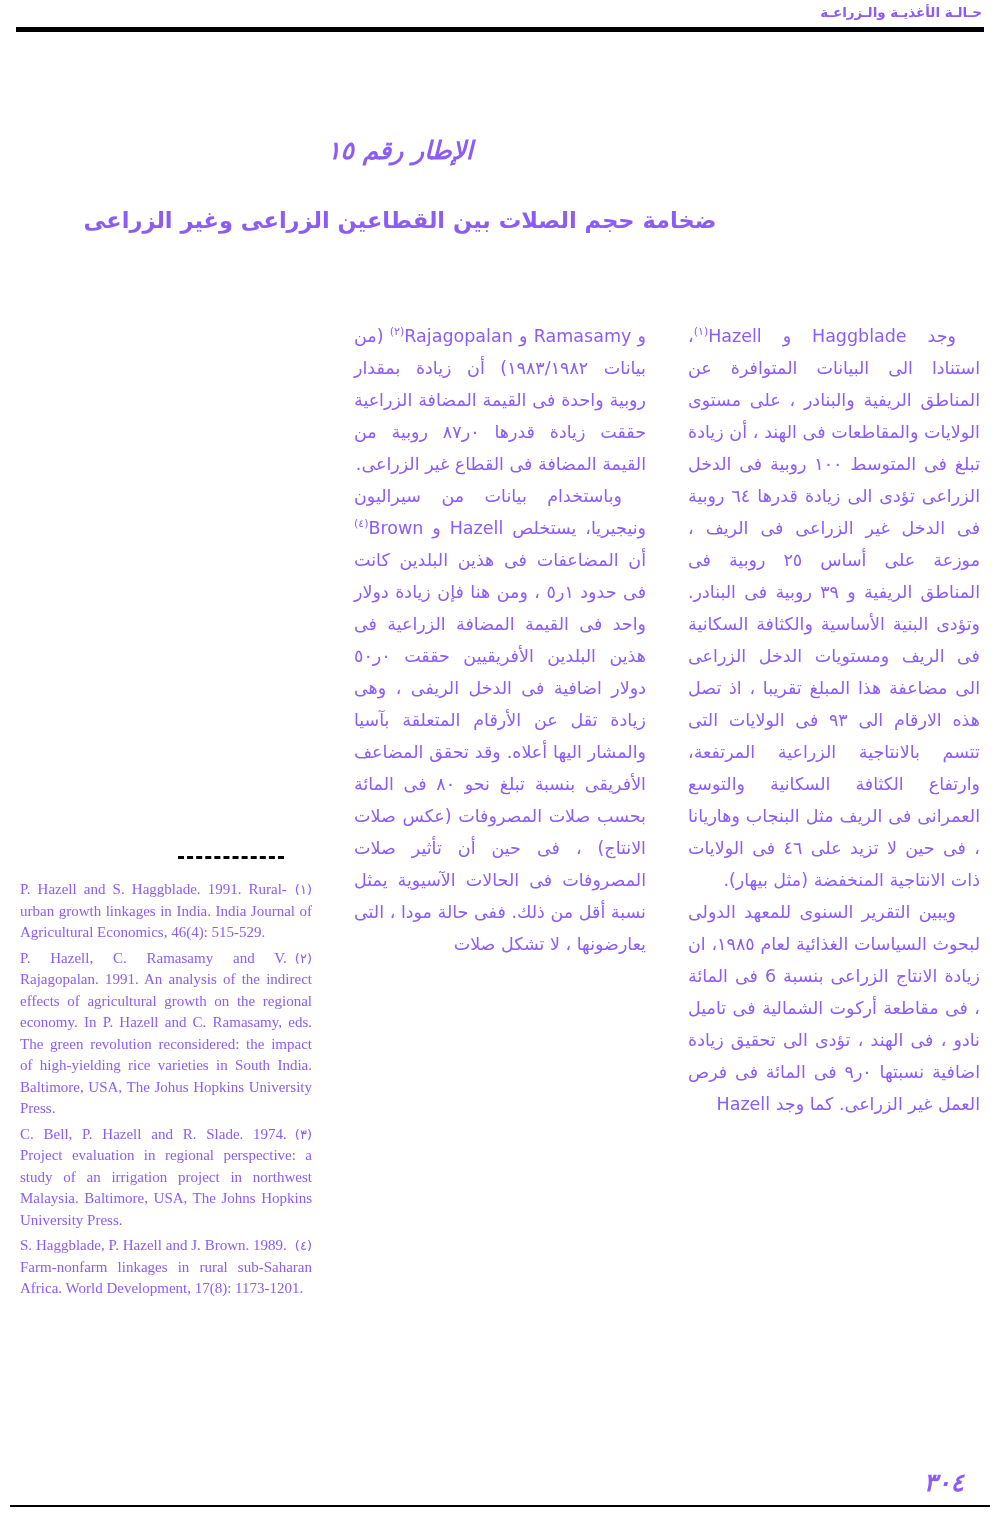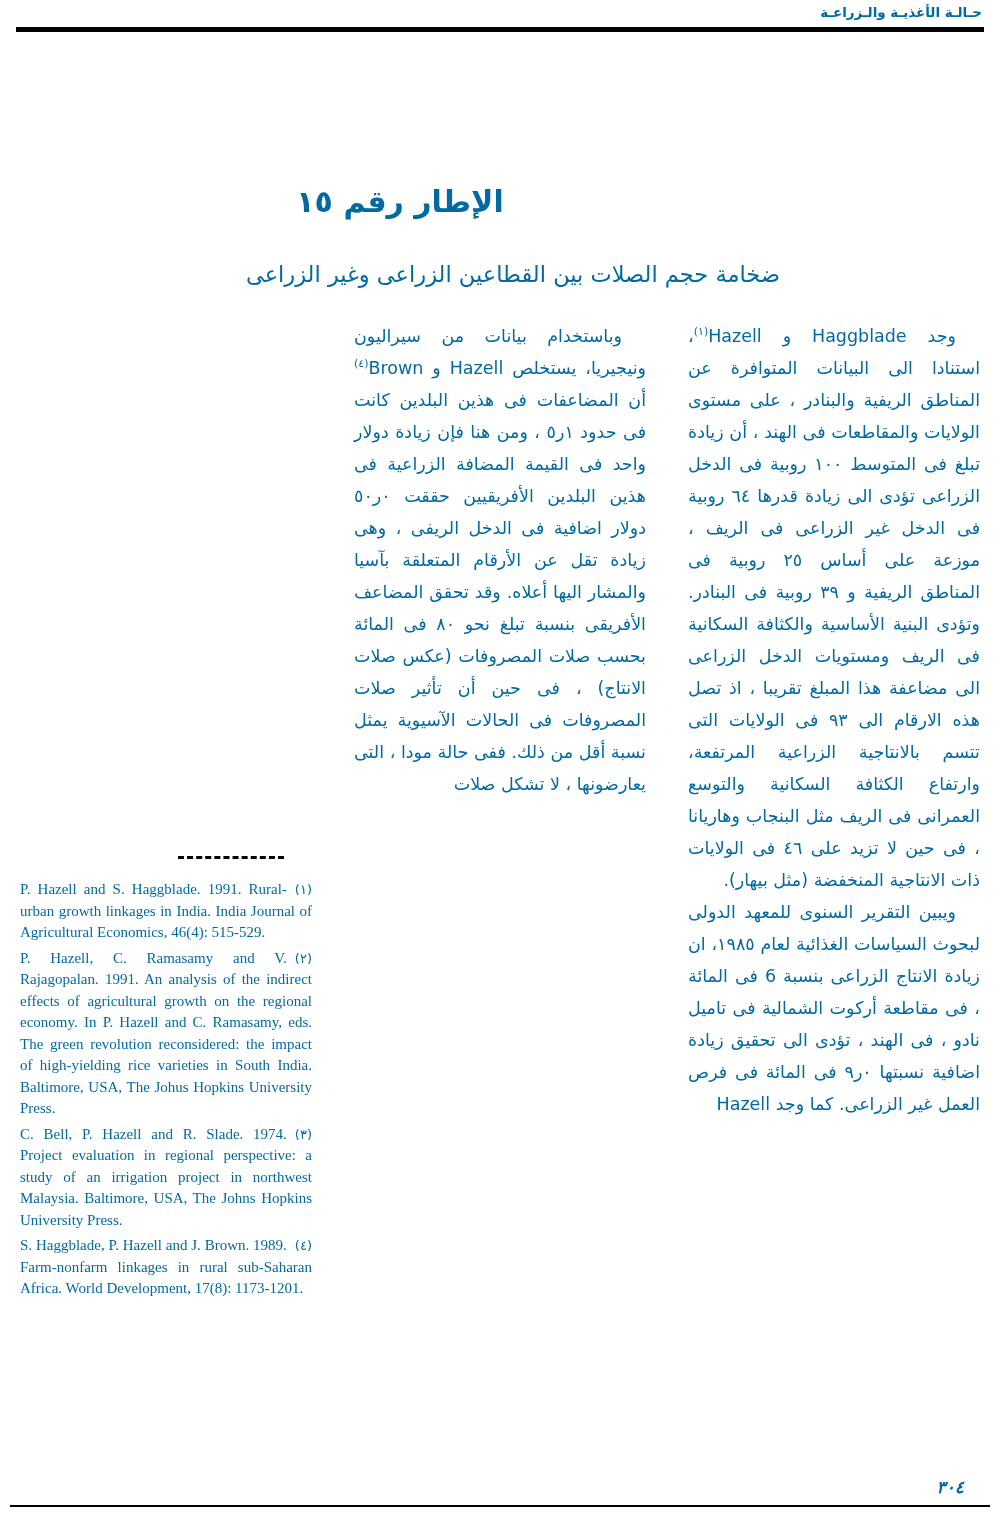--- a/index.html
+++ b/index.html
@@ -5,21 +5,21 @@
   * { margin: 0; padding: 0; box-sizing: border-box; }
   html, body { background: #ffffff; }
   body { font-family: "DejaVu Sans", sans-serif; }
 
   .page {
     position: relative;
     width: 1000px;
     height: 1513px;
     margin: 0 auto;
     background: #ffffff;
-    color: #0369a1;
+    color: #8b5cf6;
     overflow: hidden;
   }
 
   
   .running-head {
     position: absolute;
     top: 4px;
     right: 18px;
     direction: rtl;
     font-size: 13.5px;
@@ -38,29 +38,28 @@
   
   .heading {
     position: absolute;
     top: 136px;
     left: 20px;
     width: 760px;
     text-align: center;
     direction: rtl;
   }
   .kicker {
-    font-size: 30px;
+    font-size: 25px;
     font-weight: bold;
-    margin-top: 48px;
+    font-style: italic;
   }
   .box-title {
     margin-top: 42px;
     font-size: 22.5px;
-    font-weight: normal;
-    text-align: right;
+    font-weight: bold;
   }
 
   
   .columns {
     position: absolute;
     top: 320px;
     right: 20px;
     left: 20px;
     height: 1112px;
     display: flex;
@@ -109,21 +108,21 @@
     font-size: 13px;
     padding-left: 8px;
     line-height: 21.5px;
   }
 
   
   .page-number {
     position: absolute;
     bottom: 16px;
     right: 36px;
-    font-size: 17px;
+    font-size: 25px;
     font-weight: bold;
     font-style: italic;
   }
   .bottom-rule {
     position: absolute;
     bottom: 6px;
     left: 10px;
     right: 10px;
     height: 2px;
     background: #000;
@@ -143,20 +142,21 @@
   </div>
 
   <main class="columns">
 
     <section class="col col-right">
       <p class="para indent"><span>وجد Haggblade و Hazell</span><sup class="fn-ref">(١)</sup><span>، استنادا الى البيانات المتوافرة عن المناطق الريفية والبنادر ، على مستوى الولايات والمقاطعات فى الهند ، أن زيادة تبلغ فى المتوسط ١٠٠ روبية فى الدخل الزراعى تؤدى الى زيادة قدرها ٦٤ روبية فى الدخل غير الزراعى فى الريف ، موزعة على أساس ٢٥ روبية فى المناطق الريفية و ٣٩ روبية فى البنادر. وتؤدى البنية الأساسية والكثافة السكانية فى الريف ومستويات الدخل الزراعى الى مضاعفة هذا المبلغ تقريبا ، اذ تصل هذه الارقام الى ٩٣ فى الولايات التى تتسم بالانتاجية الزراعية المرتفعة، وارتفاع الكثافة السكانية والتوسع العمرانى فى الريف مثل البنجاب وهاريانا ، فى حين لا تزيد على ٤٦ فى الولايات ذات الانتاجية المنخفضة (مثل بيهار).</span></p>
       <p class="para indent">ويبين التقرير السنوى للمعهد الدولى لبحوث السياسات الغذائية لعام ١٩٨٥، ان زيادة الانتاج الزراعى بنسبة 6 فى المائة ، فى مقاطعة أركوت الشمالية فى تاميل نادو ، فى الهند ، تؤدى الى تحقيق زيادة اضافية نسبتها ٠ر٩ فى المائة فى فرص العمل غير الزراعى. كما وجد Hazell</p>
     </section>
 
     <section class="col col-middle">
+      <p class="para"><span>و Ramasamy و Rajagopalan</span><sup class="fn-ref">(٢)</sup><span> (من بيانات ١٩٨٣/١٩٨٢) أن زيادة بمقدار روبية واحدة فى القيمة المضافة الزراعية حققت زيادة قدرها ٠ر٨٧ روبية من القيمة المضافة فى القطاع غير الزراعى.</span></p>
       <p class="para indent"><span>وباستخدام بيانات من سيراليون ونيجيريا، يستخلص Hazell و Brown</span><sup class="fn-ref">(٤)</sup><span> أن المضاعفات فى هذين البلدين كانت فى حدود ١ر٥ ، ومن هنا فإن زيادة دولار واحد فى القيمة المضافة الزراعية فى هذين البلدين الأفريقيين حققت ٠ر٥٠ دولار اضافية فى الدخل الريفى ، وهى زيادة تقل عن الأرقام المتعلقة بآسيا والمشار اليها أعلاه. وقد تحقق المضاعف الأفريقى بنسبة تبلغ نحو ٨٠ فى المائة بحسب صلات المصروفات (عكس صلات الانتاج) ، فى حين أن تأثير صلات المصروفات فى الحالات الآسيوية يمثل نسبة أقل من ذلك. ففى حالة مودا ، التى يعارضونها ، لا تشكل صلات</span></p>
     </section>
 
     <section class="col col-left">
 
       <div class="fn-area">
         <div class="fn-rule"></div>
         <div class="footnotes">
           <p class="footnote"><span class="fn-marker">(١)</span><span>P. Hazell and S. Haggblade. 1991. Rural-urban growth linkages in India. India Journal of Agricultural Economics, 46(4): 515-529.</span></p>
           <p class="footnote"><span class="fn-marker">(٢)</span><span>P. Hazell, C. Ramasamy and V. Rajagopalan. 1991. An analysis of the indirect effects of agricultural growth on the regional economy. In P. Hazell and C. Ramasamy, eds. The green revolution reconsidered: the impact of high-yielding rice varieties in South India. Baltimore, USA, The Johus Hopkins University Press.</span></p>

